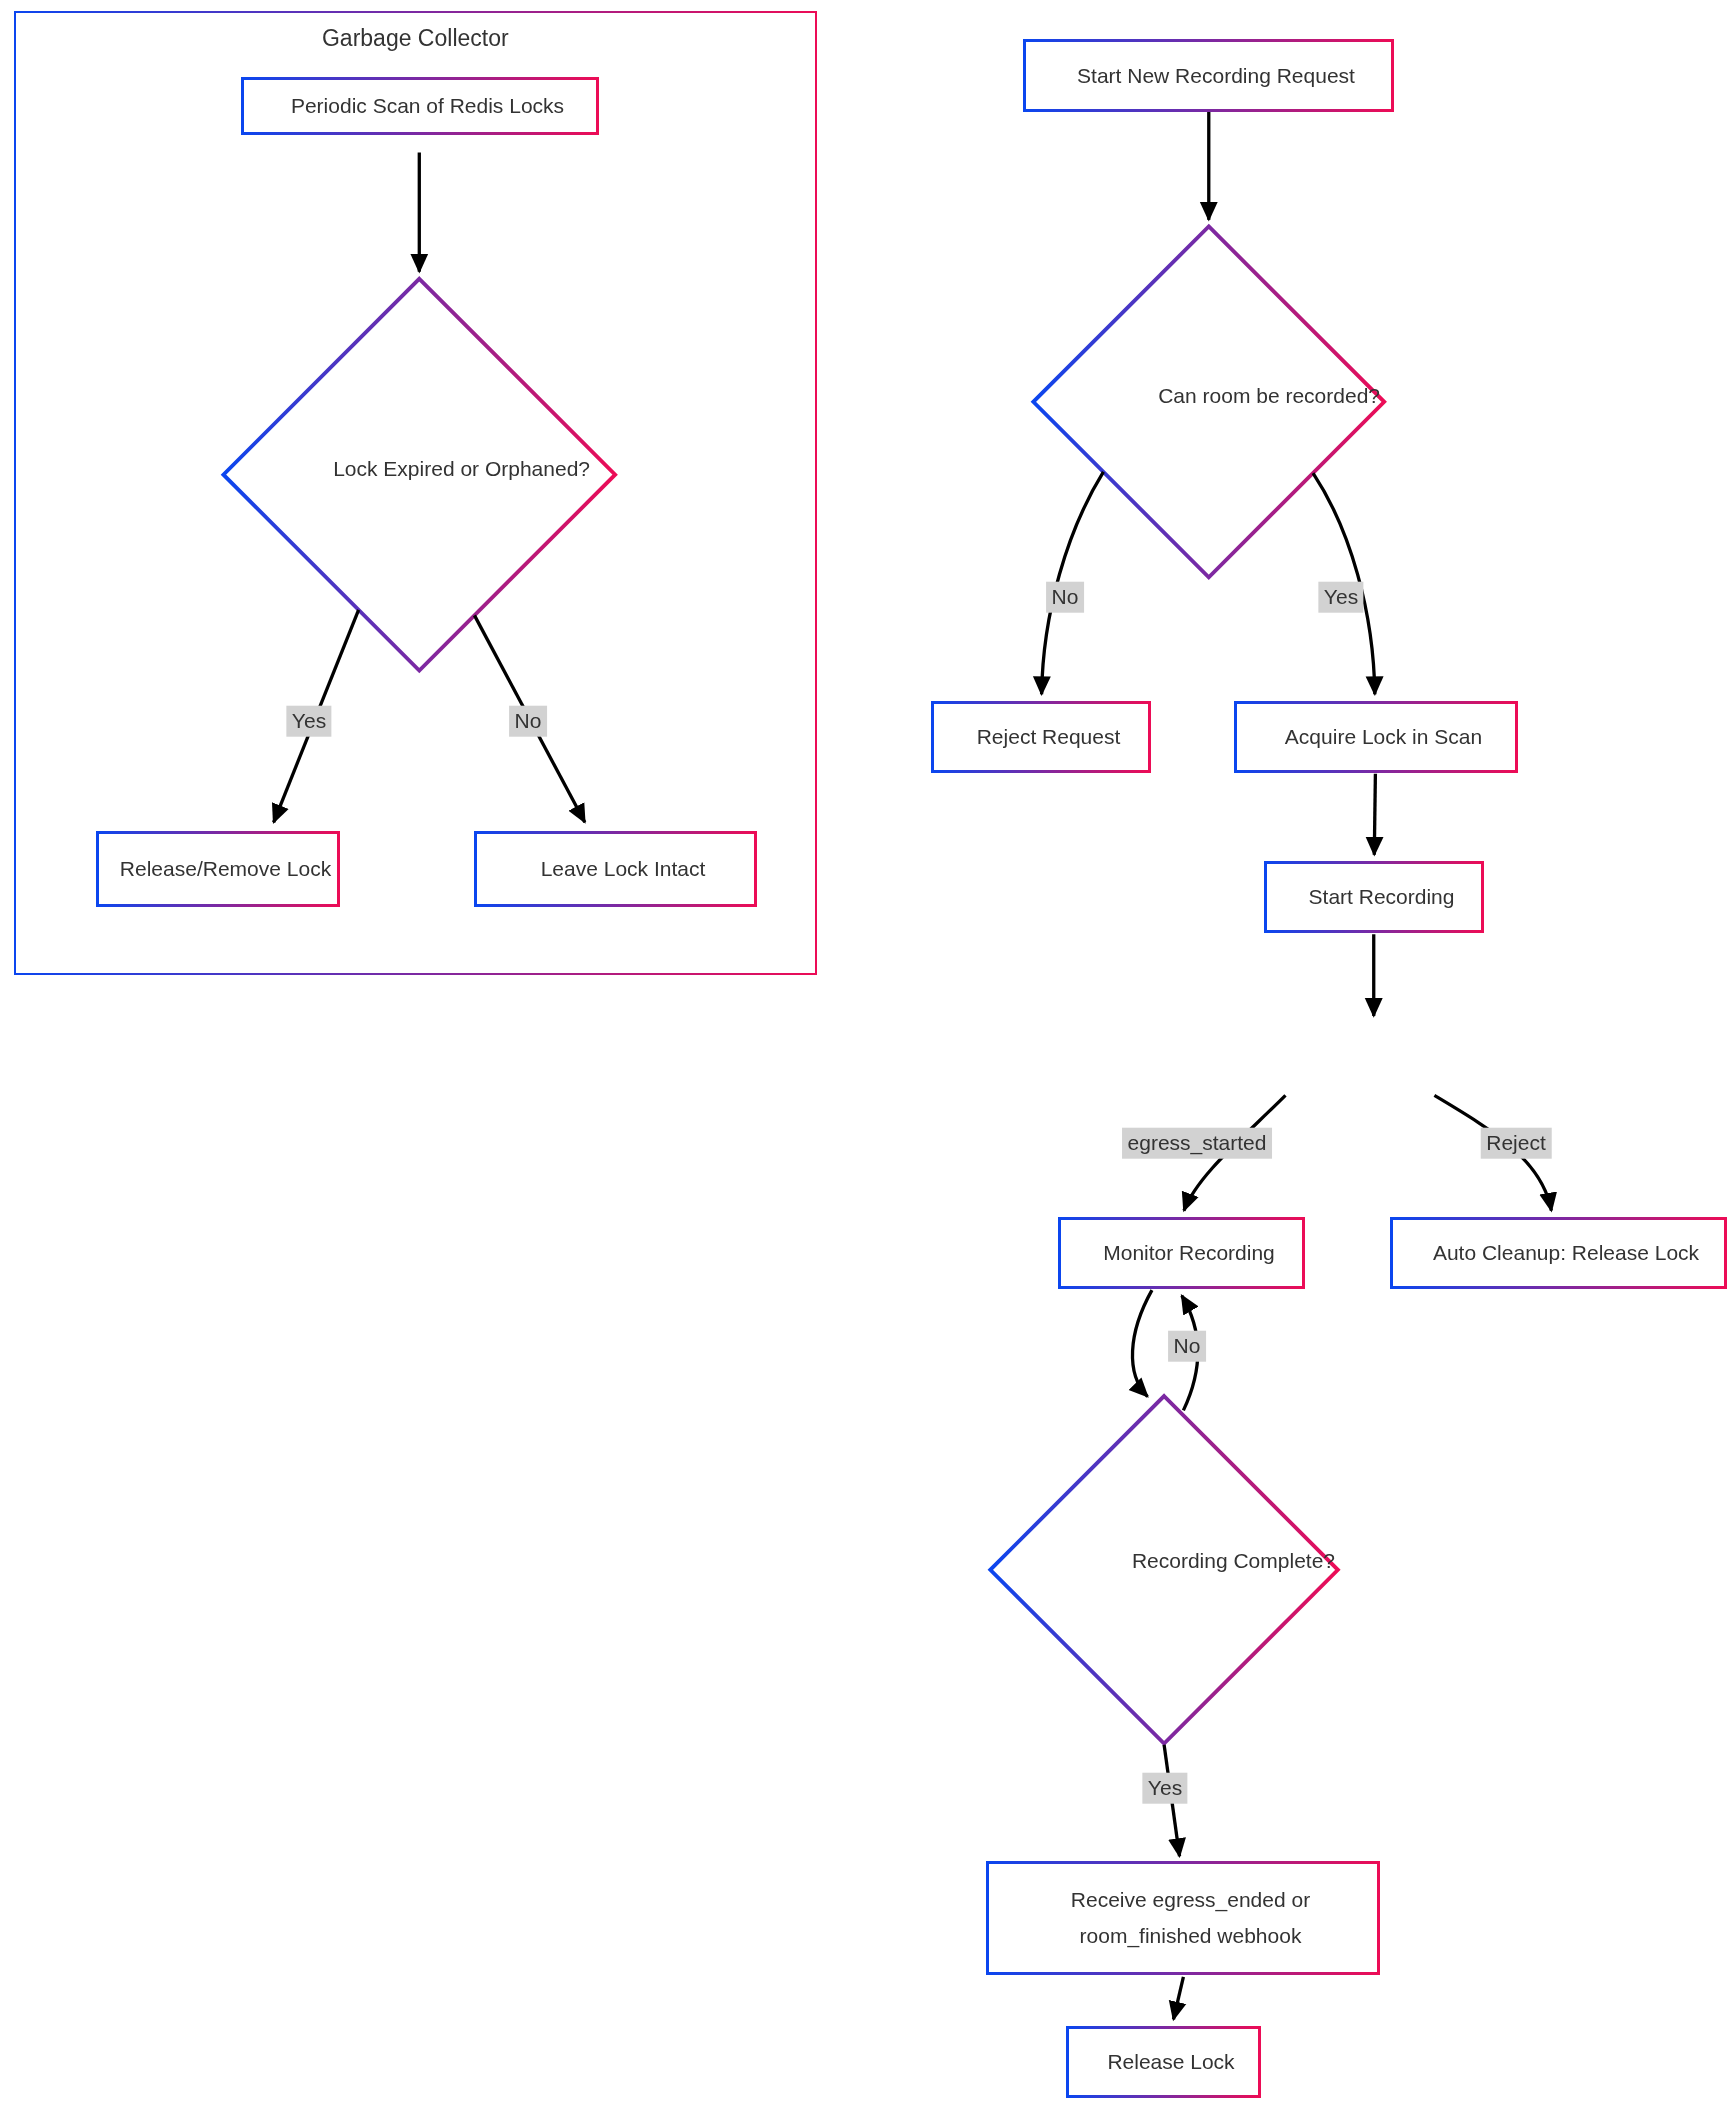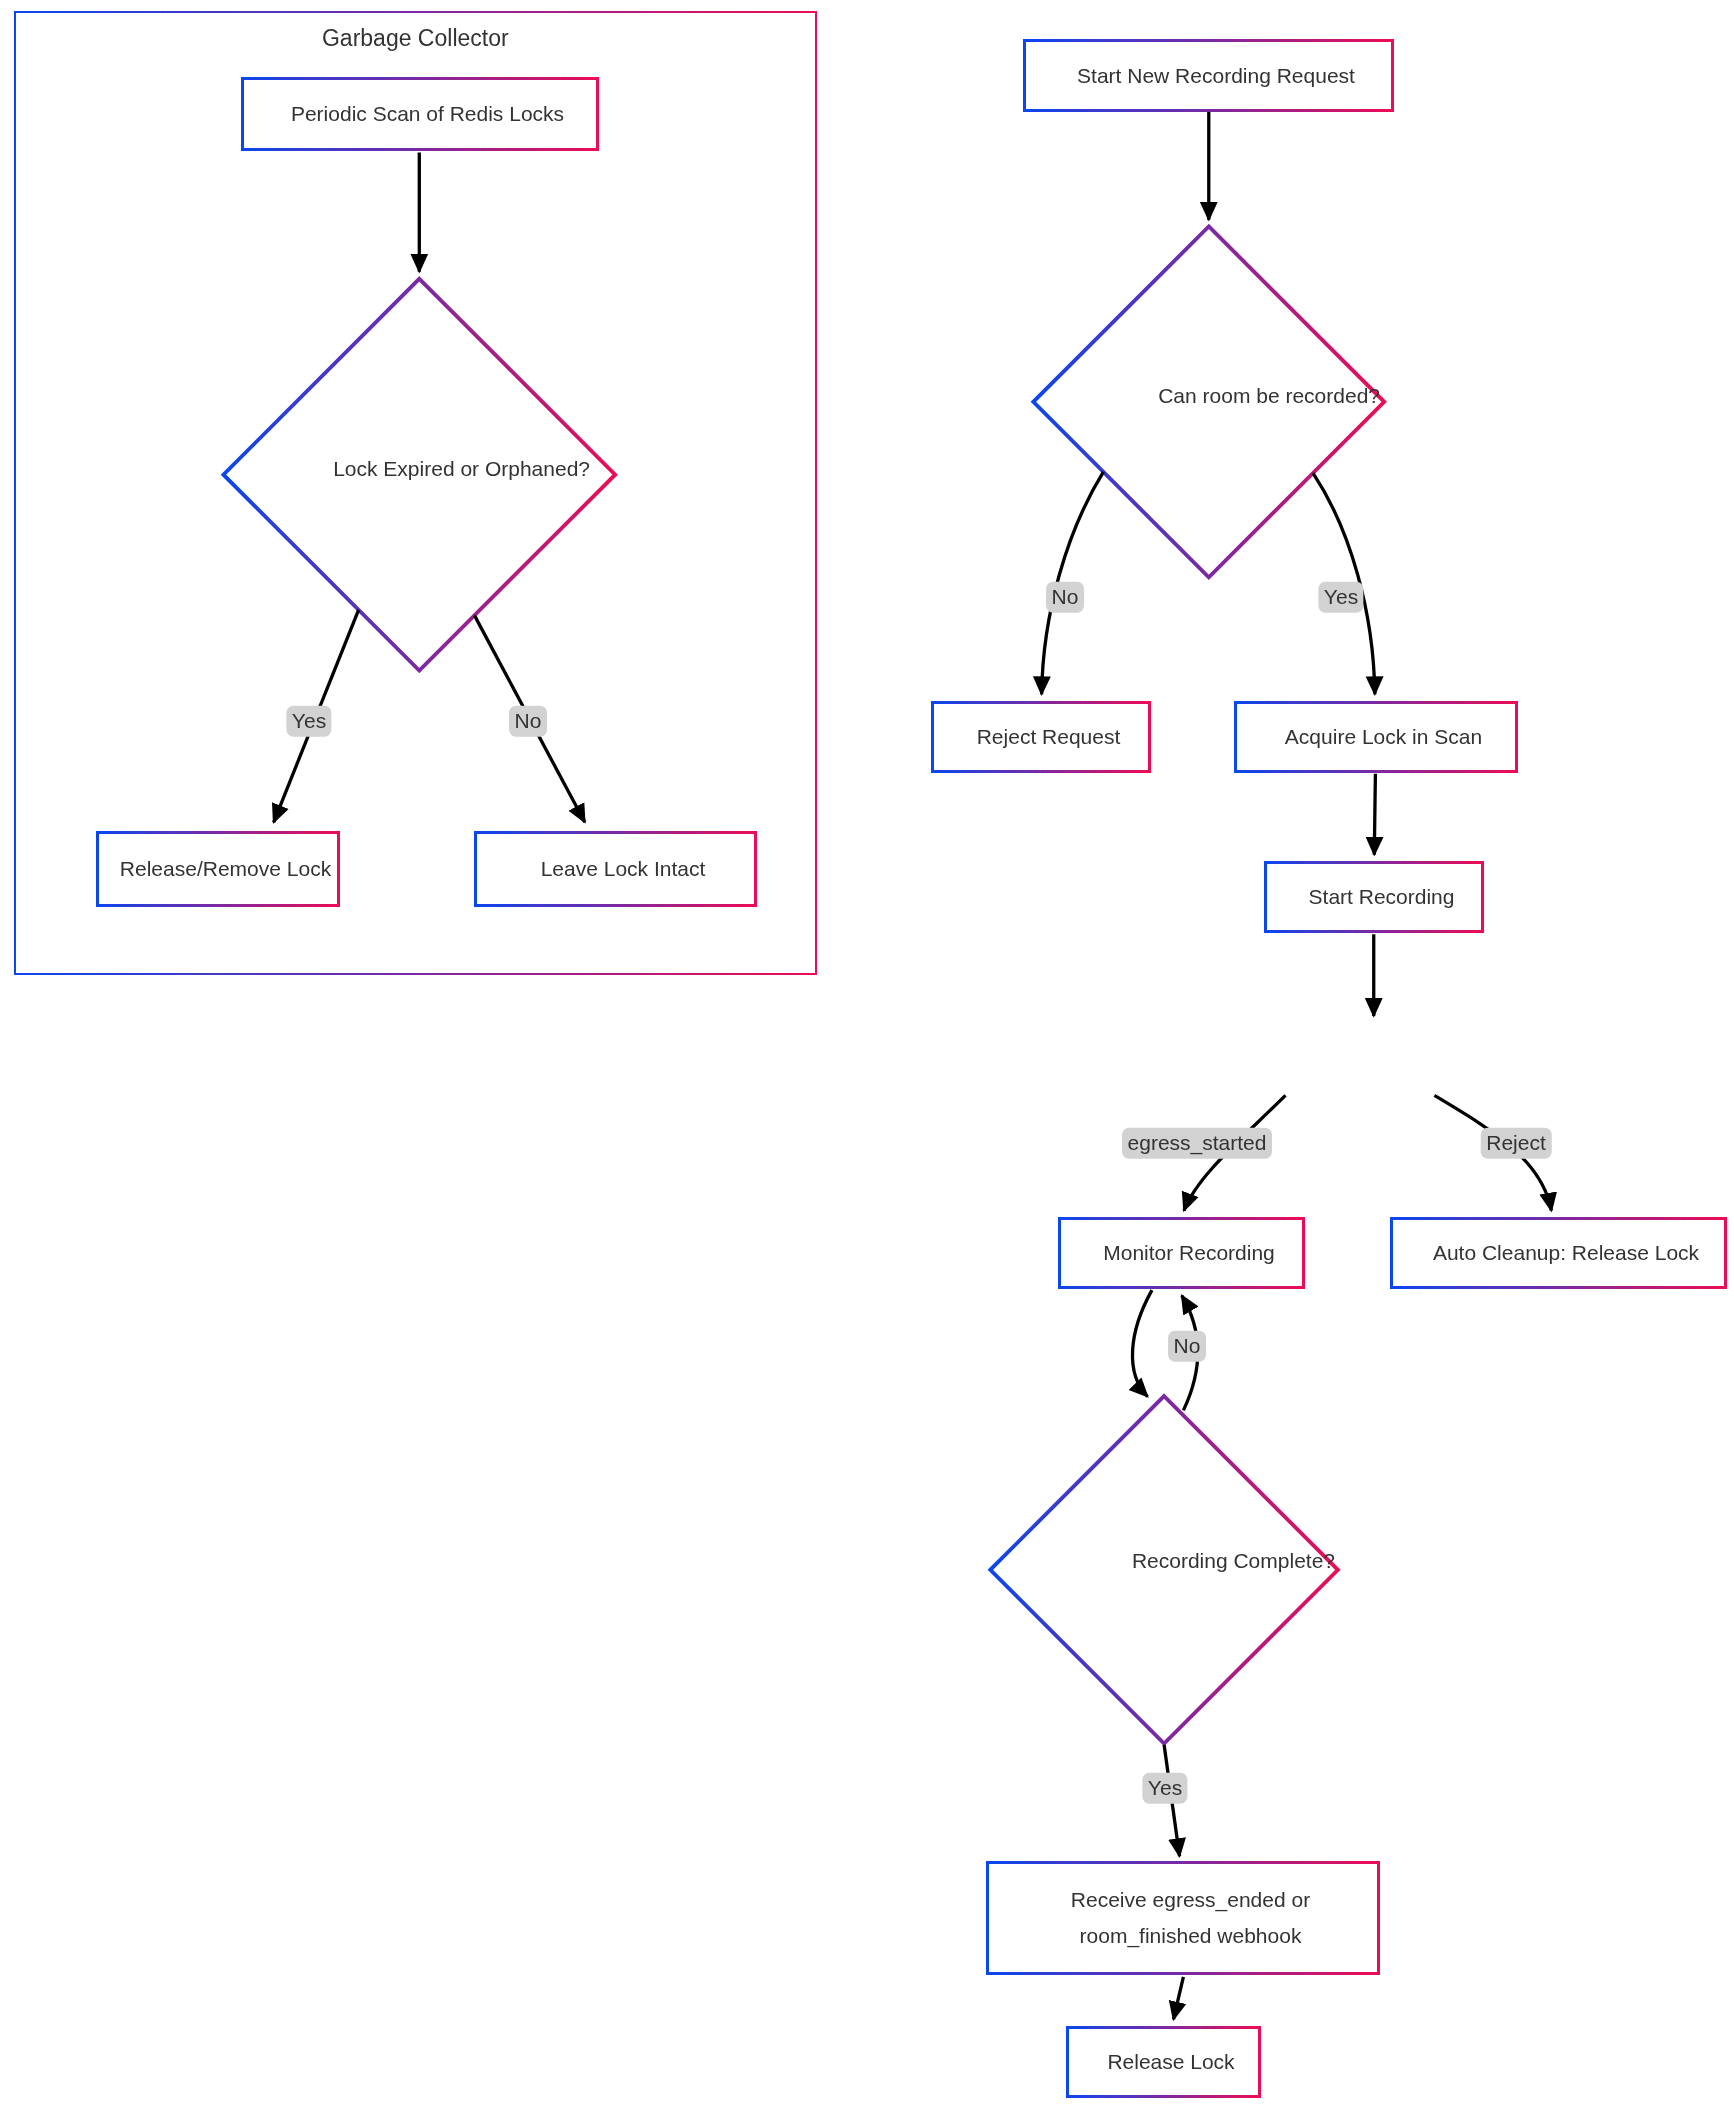--- a/index.html
+++ b/index.html
@@ -42,21 +42,21 @@
   .arrowhead{fill:var(--edge)}
   
   .dlabel{
     position:absolute;z-index:2;transform:translate(-50%,-50%);
     text-align:right;font-size:21px;color:var(--text);width:342px;
   }
   
   .elabel{
     position:absolute;z-index:3;transform:translate(-50%,-50%);
     background:var(--label-bg);color:var(--text);
-    font-size:21px;padding:3.3px 5.5px;white-space:nowrap;border-radius:7px;
+    font-size:21px;padding:3.3px 5.5px;white-space:nowrap;
   }
 </style>
 </head>
 <body>
 
 <div id="canvas">
 
   <div class="cluster" style="left:13.8px;top:11px;width:803px;height:964px">
     <div class="cluster-label">Garbage Collector</div>
   </div>
@@ -86,21 +86,21 @@
     <path class="edge" d="M2493,1402 L2491,1549" marker-end="url(#arrow)"></path>
     <path class="edge" d="M2490,1693 L2490,1841" marker-end="url(#arrow)"></path>
     <path class="edge" d="M2330,1985 C2255,2060 2170,2130 2146,2194" marker-end="url(#arrow)"></path>
     <path class="edge" d="M2600,1985 C2700,2045 2795,2100 2812,2194" marker-end="url(#arrow)"></path>
     <path class="edge" d="M2088,2338 C2045,2415 2040,2490 2080,2531" marker-end="url(#arrow)"></path>
     <path class="edge" d="M2145,2556 C2182,2478 2178,2408 2142,2348" marker-end="url(#arrow)"></path>
     <path class="edge" d="M2110,3162 L2138,3364" marker-end="url(#arrow)"></path>
     <path class="edge" d="M2145,3583 L2127,3660" marker-end="url(#arrow)"></path>
   </svg>
 
-  <div class="node" style="left:241px;top:77px;width:358px;height:74px">
+  <div class="node" style="left:241px;top:77px;width:358px;height:58px">
     <span>Periodic Scan of Redis Locks</span>
   </div>
 
   <div class="node" style="left:96px;top:831px;width:244px;height:76px">
     <span>Release/Remove Lock</span>
   </div>
 
   <div class="node" style="left:474px;top:831px;width:283px;height:76px">
     <span>Leave Lock Intact</span>
   </div>

